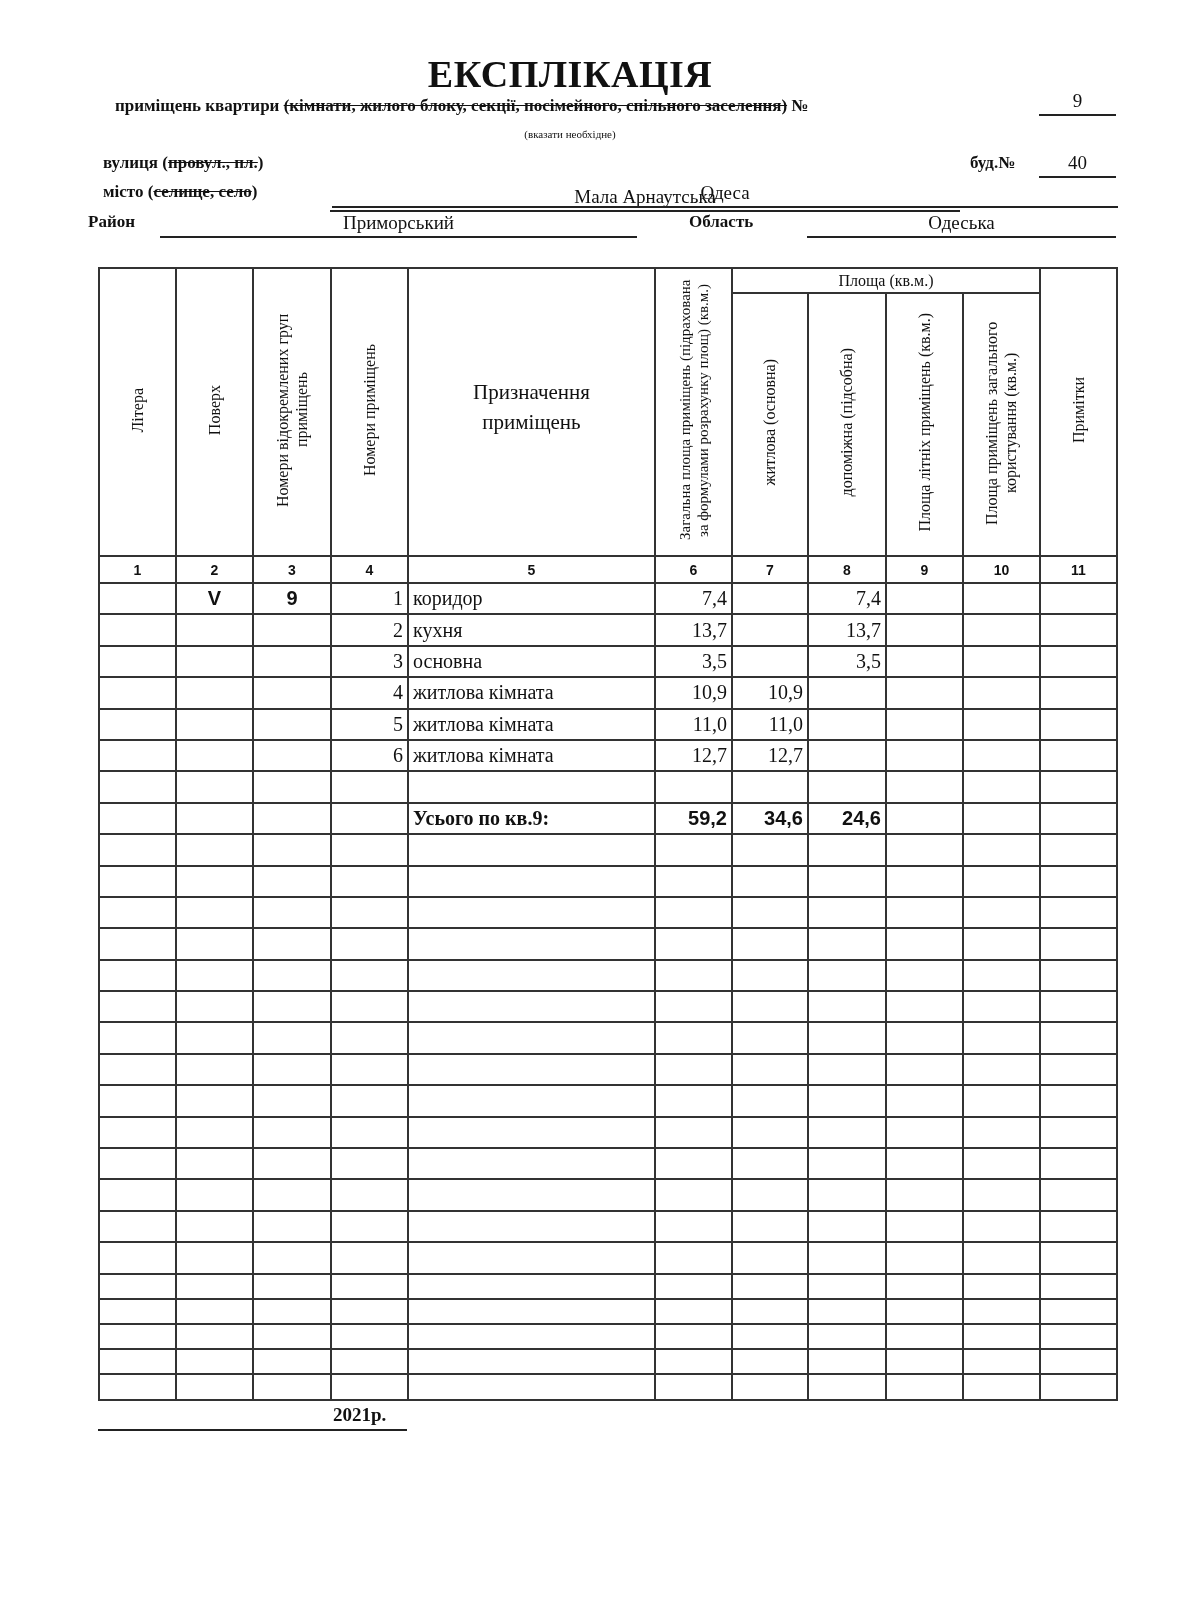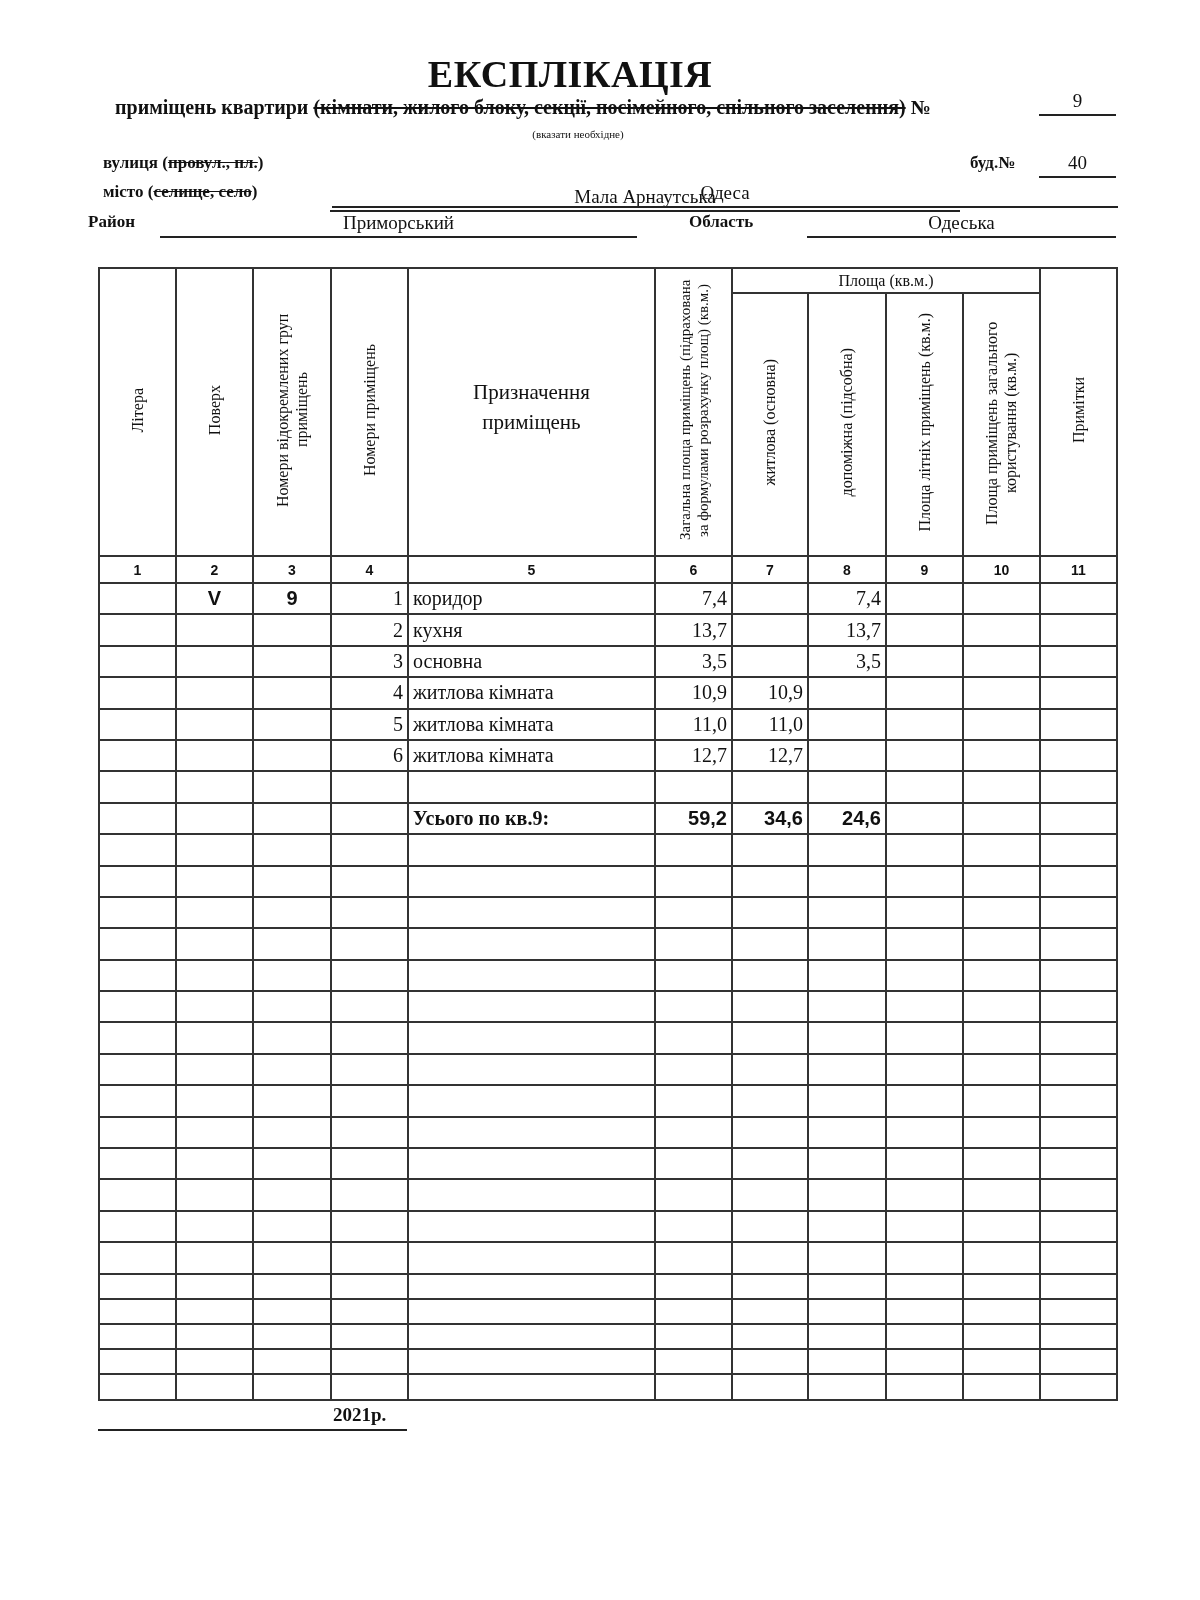--- a/index.html
+++ b/index.html
@@ -1,22 +1,22 @@
 <!DOCTYPE html>
 <html><head>
 <meta charset="utf-8">
 <style>
   html, body { margin: 0; padding: 0; background: #ffffff; }
   body { width: 1200px; height: 1600px; position: relative; overflow: hidden;
          font-family: "Liberation Serif", "DejaVu Serif", serif; color: #111; }
   .abs { position: absolute; }
   .title { left: 0; width: 1140px; top: 52px; text-align: center; font-size: 38px; font-weight: bold; letter-spacing: 0.5px; }
-  .line2 { left: 115px; top: 96px; font-size: 20px; font-weight: bold; white-space: nowrap; }
+  .line2 { left: 115px; top: 96px; font-size: 17px; font-weight: bold; white-space: nowrap; }
   .strike { text-decoration: line-through; }
-  .hint { left: 0; width: 1140px; top: 128px; text-align: center; font-size: 11px; padding-left: 8px; }
+  .hint { left: 0; width: 1140px; top: 128px; text-align: center; font-size: 11px; }
   .label { font-size: 17px; font-weight: bold; white-space: nowrap; text-align: right; }
   .uline { border-bottom: 2px solid #222; text-align: center; font-size: 19px; height: 26px; line-height: 26px; }
 
   table.grid { position: absolute; left: 98px; top: 267px; border-collapse: collapse; table-layout: fixed; }
   table.grid td { border: 2px solid #333; padding: 0; box-sizing: border-box; }
   .hdr { height: 288px; text-align: center; vertical-align: middle; font-size: 16px; position: relative; }
   .hdr-sub-top { height: 25px; text-align: center; font-size: 16px; }
   .vert { writing-mode: vertical-rl; transform: rotate(180deg); display: inline-block; line-height: 1.2; text-align: center; }
   .numrow td { height: 27px; text-align: center; font-family: "Liberation Sans", "DejaVu Sans", sans-serif; font-weight: bold; font-size: 14px; }
   .r31 td { height: 31.4px; font-size: 20px; }

